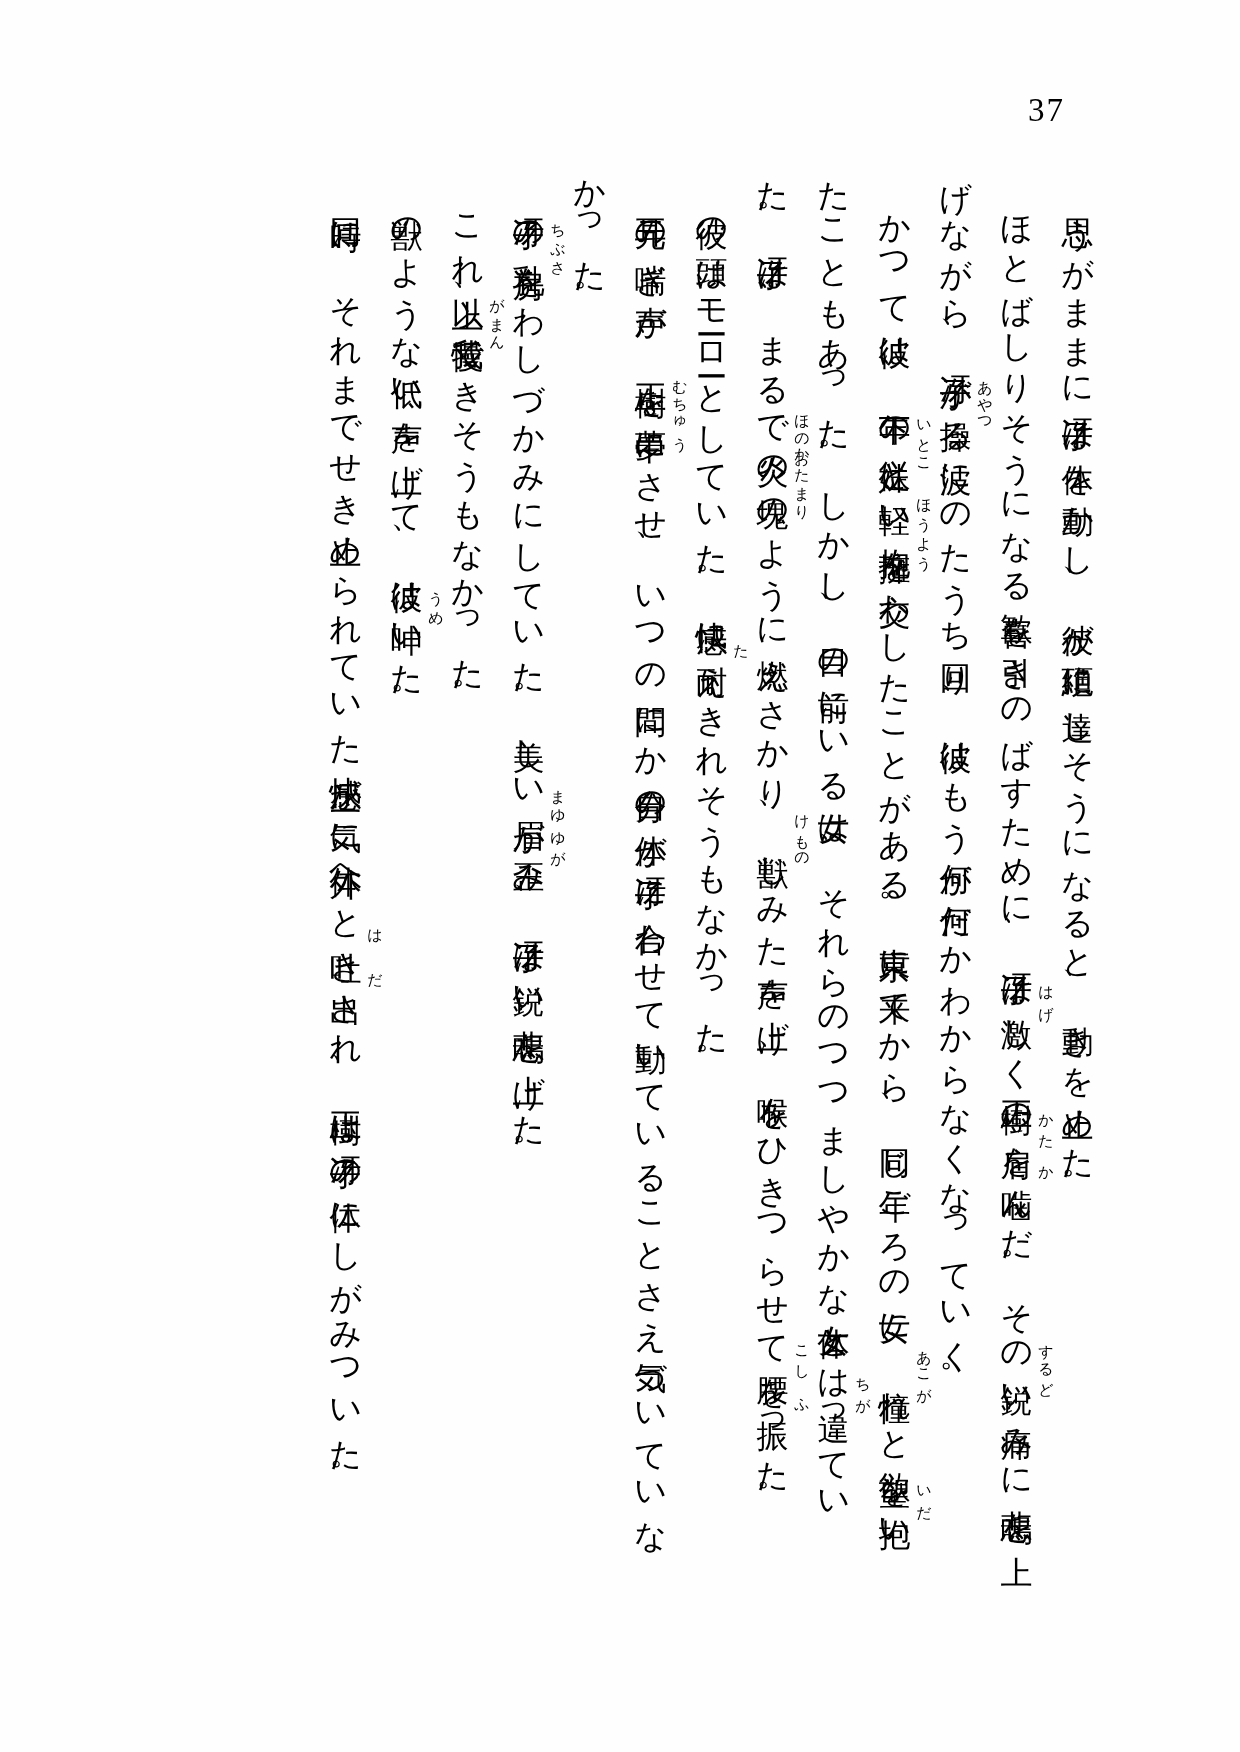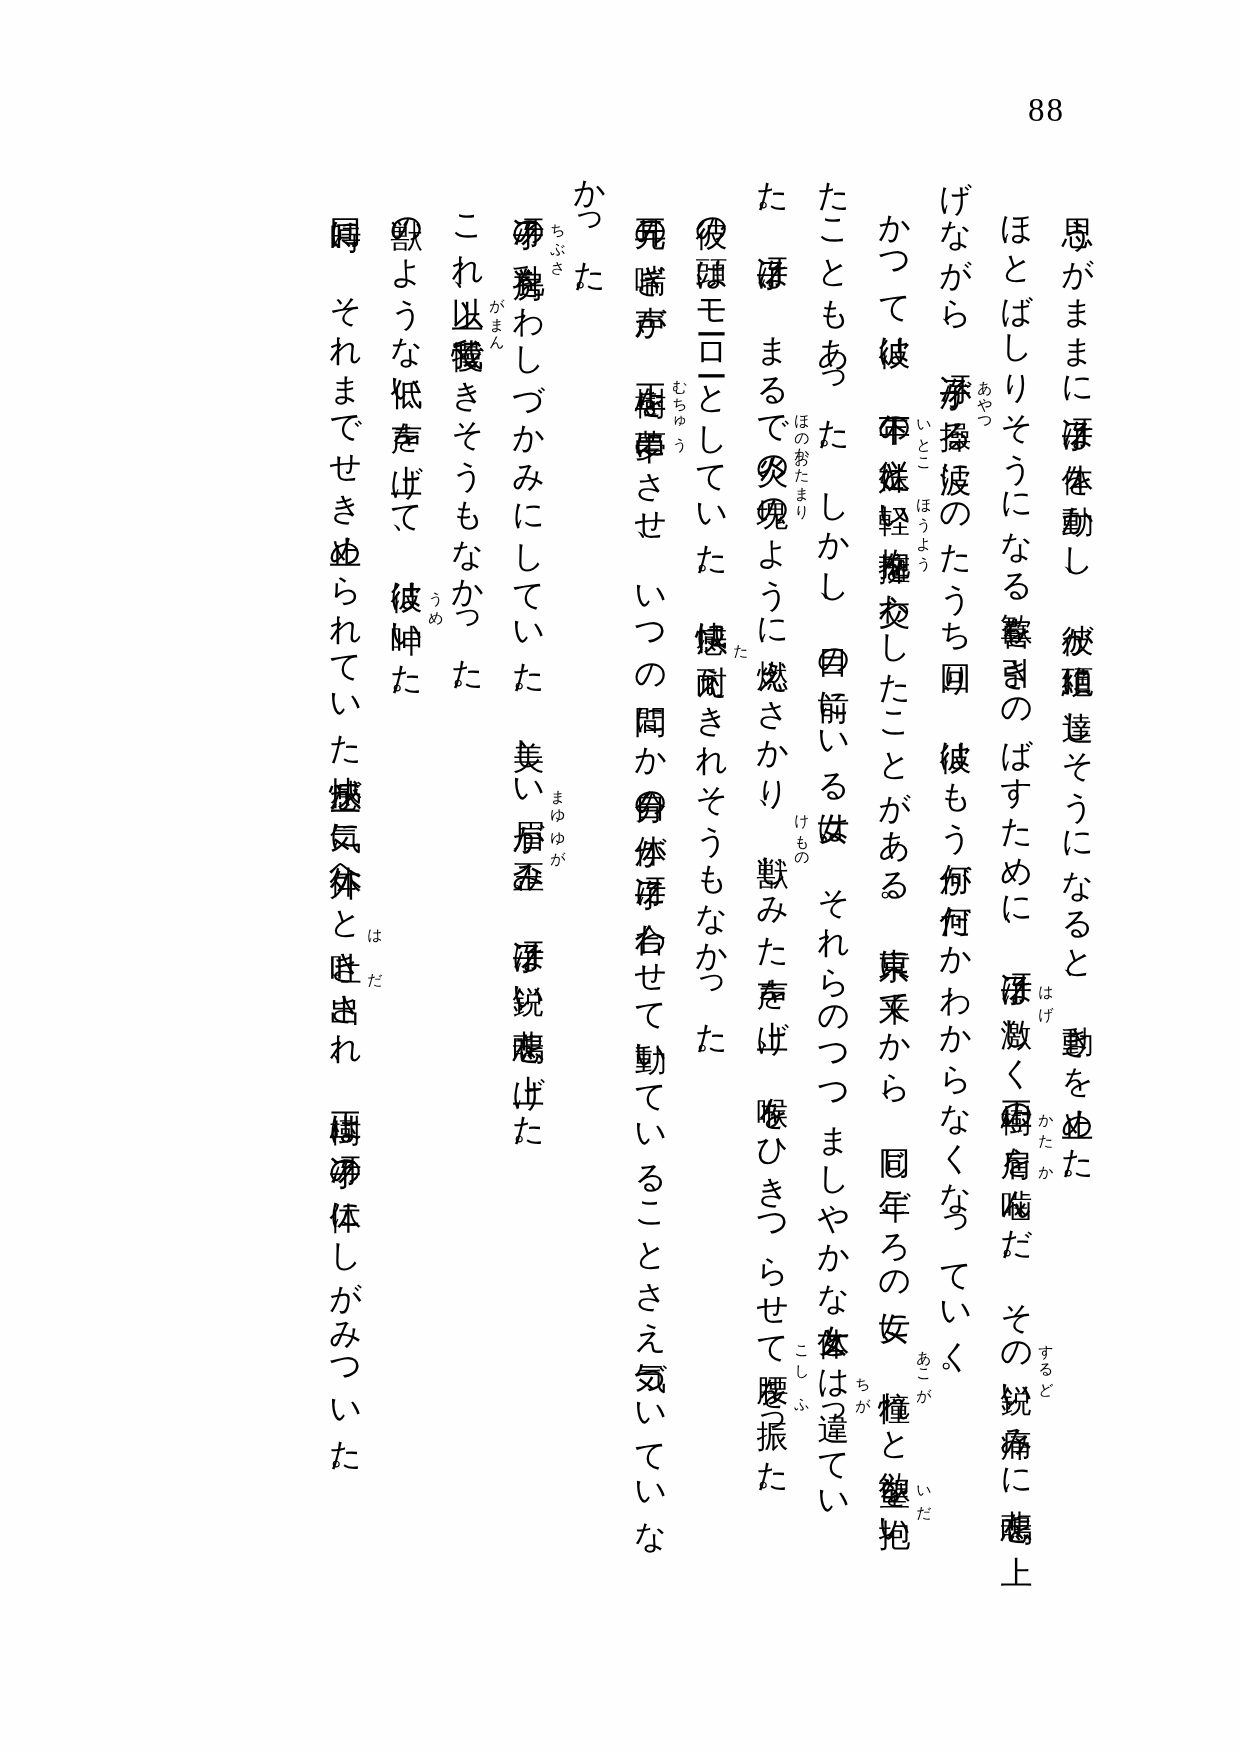--- a/index.html
+++ b/index.html
@@ -58,21 +58,21 @@
     font-size: 15px;
     line-height: 1;
     letter-spacing: 2px;
     white-space: nowrap;
   }
 </style>
 </head>
 <body>
 
 <div class="page">
-  <div class="page-number">88</div>
+  <div class="page-number">37</div>
   <div class="text-body">
       <p>思うがままに冴子は体を動かし、彼が絶頂に達しそうになると、動きを止めた。</p>
       <p>ほとばしりそうになる歓喜を引きのばすために、冴子は<ruby>激<rt>はげ</rt></ruby>しく正樹の<ruby>肩<rt>かた</rt></ruby>を<ruby>噛<rt>か</rt></ruby>んだ。その<ruby>鋭<rt>するど</rt></ruby>い痛みに悲鳴を上げながら、冴子が<ruby>操<rt>あやつ</rt></ruby>る波にのたうち回り、彼はもう何が何だかわからなくなっていく。</p>
       <p>かつて彼は、年下の<ruby>従妹<rt>いとこ</rt></ruby>と軽い<ruby>抱擁<rt>ほうよう</rt></ruby>を交わしたことがある。東京に来てから、同じ年ごろの女に、<ruby>憧<rt>あこが</rt></ruby>れと欲望を<ruby>抱<rt>いだ</rt></ruby>いたこともあった。しかし、目の前にいる女は、それらのつつましやかな女体とは<ruby>違<rt>ちが</rt></ruby>っていた。冴子は、まるで<ruby>炎<rt>ほのお</rt></ruby>の<ruby>塊<rt>かたまり</rt></ruby>のように燃えさかり、<ruby>獣<rt>けもの</rt></ruby>じみた声を上げ、喉をひきつらせて<ruby>腰<rt>こし</rt></ruby>を<ruby>振<rt>ふ</rt></ruby>った。</p>
       <p>彼の頭はモーローとしていた。快感に<ruby>耐<rt>た</rt></ruby>えきれそうもなかった。</p>
       <p>耳元の喘ぎ声が、正樹を<ruby>夢中<rt>むちゅう</rt></ruby>にさせ、いつの間にか自分の体が冴子に合わせて動いていることさえ気づいていなかった。</p>
       <p>冴子の<ruby>乳房<rt>ちぶさ</rt></ruby>をわしづかみにしていた。美しい<ruby>眉<rt>まゆ</rt></ruby>が<ruby>歪<rt>ゆが</rt></ruby>み、冴子は鋭い悲鳴を上げた。</p>
       <p>これ以上、<ruby>我慢<rt>がまん</rt></ruby>できそうもなかった。</p>
       <p>獣のような低い声を上げて、彼は<ruby>呻<rt>うめ</rt></ruby>いた。</p>
       <p>同時に、それまでせき止められていた快感が一気に体外へと<ruby>吐<rt>は</rt></ruby>き<ruby>出<rt>だ</rt></ruby>され、正樹は冴子の体にしがみついた。</p>

